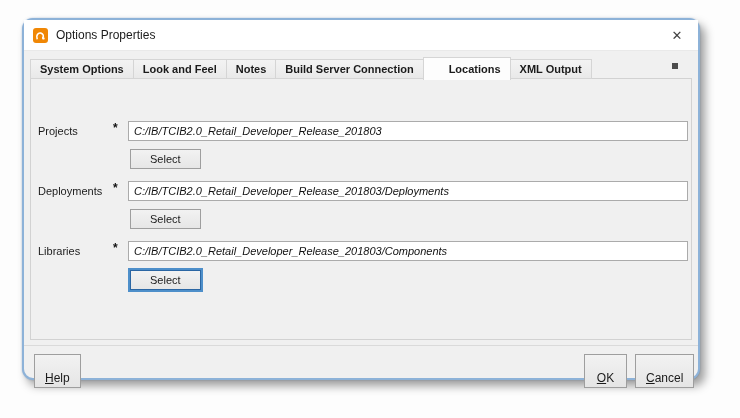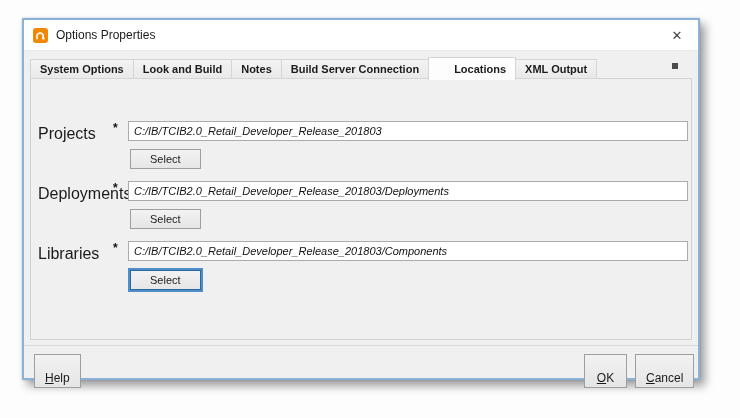--- a/index.html
+++ b/index.html
@@ -4,21 +4,21 @@
 <style>
   * { margin:0; padding:0; box-sizing:border-box; }
   html,body { width:740px; height:418px; background:#fdfdfd; overflow:hidden;
               font-family:"Liberation Sans","DejaVu Sans",sans-serif; }
 
   .dialog{
     position:absolute; left:22px; top:18px; width:678px; height:362px;
     background:#f0f0f0;
     border:2px solid #8db2d8;
     box-shadow: 5px 6px 10px rgba(0,0,0,0.38), 0 0 2px rgba(130,160,200,0.55);
-    border-radius:1px;
+    border-radius:11px;
   }
 
   
   .titlebar{
     position:absolute; top:0; left:0; right:0; height:31px;
     background:#ffffff; border-bottom:1px solid #e9e9e9;
     display:flex; align-items:center; padding-left:9px;
   }
   .app-icon{ width:15px; height:15px; margin-right:8px; flex:0 0 auto; }
   .title-text{ font-size:12px; color:#1b1b1b; }
@@ -51,21 +51,21 @@
   }
   .tab-overflow .sq{ width:6px; height:6px; background:#4c4c4c; display:block; }
 
   
   .panel{
     position:absolute; left:6px; right:6px; top:58px; height:262px;
     background:#f0f0f0; border:1px solid #d2d2d2; z-index:1;
   }
   .form-row{ position:absolute; left:0; right:0; height:52px; }
   .row-label{
-    position:absolute; left:7px; top:4px; font-size:16px; color:#1b1b1b;
+    position:absolute; left:7px; top:4px; font-size:11px; color:#1b1b1b;
   }
   .req{
     position:absolute; left:82px; top:0px; font-size:12px; font-weight:bold; color:#111;
   }
   .path-input{
     position:absolute; left:97px; top:0; width:560px; height:20px;
     border:1px solid #ababab; background:#ffffff; padding:0 5px;
     font-family:"Liberation Sans","DejaVu Sans",sans-serif;
     font-size:11px; color:#111;font-style:italic;
   }
@@ -109,21 +109,21 @@
       <rect x="0" y="0" width="15" height="15" rx="3" fill="#f08705"></rect>
       <path d="M4.1 10.6 C2.9 7.8, 4.9 4.4, 7.9 5.1 C10.3 5.7, 10.9 8.1, 9.8 9.7" stroke="#ffffff" stroke-width="1.6" fill="none" stroke-linecap="round"></path>
       <circle cx="10.4" cy="10.4" r="1.2" fill="#ffffff"></circle>
     </svg>
     <span class="title-text">Options Properties</span>
     <button class="close-btn">✕</button>
   </div>
 
   <div class="tabstrip">
     <div class="tab">System Options</div>
-    <div class="tab">Look and Build</div>
+    <div class="tab">Look and Feel</div>
     <div class="tab">Notes</div>
     <div class="tab">Build Server Connection</div>
     <div class="tab active">Locations</div>
     <div class="tab">XML Output</div>
     <button class="tab-overflow">
         <span class="sq"></span>
       </button>
   </div>
 
   <div class="panel">

